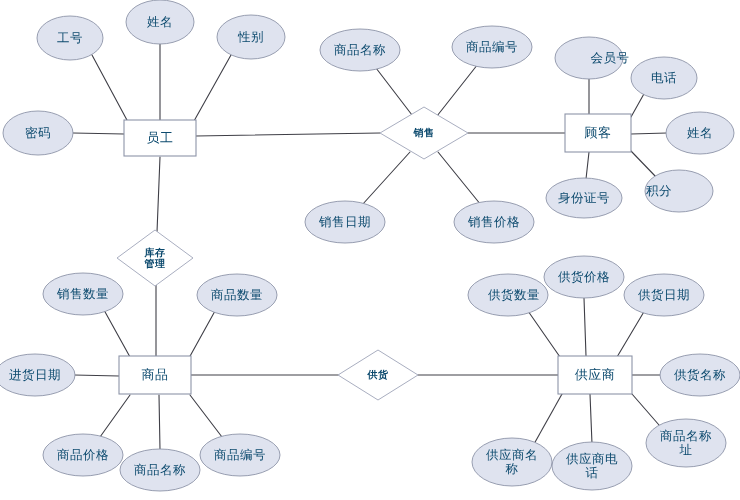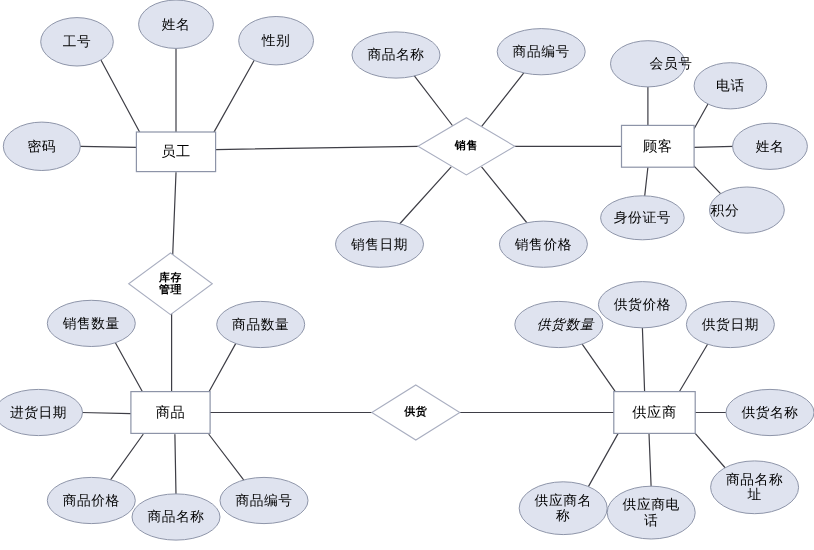--- a/index.html
+++ b/index.html
@@ -23,21 +23,21 @@
     top: 0;
     width: 740px;
     height: 500px;
   }
   .node-label {
     position: absolute;
     display: flex;
     align-items: center;
     justify-content: center;
     text-align: center;
-    color: #000000;
+    color: #0c4a6e;
     line-height: 1.12;
     pointer-events: none;
     letter-spacing: 0.5px;
     white-space: pre-line;
   }
   .lbl-attr { font-size: 12.5px; }
   .lbl-entity { font-size: 13px; }
   .lbl-rel { font-size: 10px; font-weight: bold; }
 </style>
 </head>
@@ -128,21 +128,21 @@
       <div class="node-label lbl-attr" style="left: 633px; top: 58px; width: 62px; height: 40px;">电话</div>
       <div class="node-label lbl-attr" style="left: 668px; top: 113px; width: 64px; height: 40px;">姓名</div>
       <div class="node-label lbl-attr" style="left: 627px; top: 171px; width: 64px; height: 40px;">积分</div>
       <div class="node-label lbl-attr" style="left: 548px; top: 179px; width: 72px; height: 38px;">身份证号</div>
       <div class="node-label lbl-attr" style="left: 45px; top: 274px; width: 76px; height: 40px;">销售数量</div>
       <div class="node-label lbl-attr" style="left: 199px; top: 275px; width: 76px; height: 40px;">商品数量</div>
       <div class="node-label lbl-attr" style="left: -3px; top: 355px; width: 76px; height: 40px;">进货日期</div>
       <div class="node-label lbl-attr" style="left: 45px; top: 435px; width: 76px; height: 40px;">商品价格</div>
       <div class="node-label lbl-attr" style="left: 122px; top: 450px; width: 76px; height: 40px;">商品名称</div>
       <div class="node-label lbl-attr" style="left: 202px; top: 435px; width: 76px; height: 40px;">商品编号</div>
-      <div class="node-label lbl-attr" style="left: 470px; top: 275px; width: 88px; height: 40px; font-style: italic;">供货数量</div>
+      <div class="node-label lbl-attr" style="left: 470px; top: 275px; width: 88px; height: 40px;">供货数量</div>
       <div class="node-label lbl-attr" style="left: 546px; top: 257px; width: 76px; height: 40px;">供货价格</div>
       <div class="node-label lbl-attr" style="left: 626px; top: 275px; width: 76px; height: 40px;">供货日期</div>
       <div class="node-label lbl-attr" style="left: 662px; top: 355px; width: 76px; height: 40px;">供货名称</div>
       <div class="node-label lbl-attr" style="left: 648px; top: 420px; width: 76px; height: 46px;">商品名称
 址</div>
       <div class="node-label lbl-attr" style="left: 474px; top: 439px; width: 76px; height: 46px;">供应商名
 称</div>
       <div class="node-label lbl-attr" style="left: 554px; top: 443px; width: 76px; height: 46px;">供应商电
 话</div>
       <div class="node-label lbl-rel" style="left: 385px; top: 109px; width: 78px; height: 48px;">销售</div>

